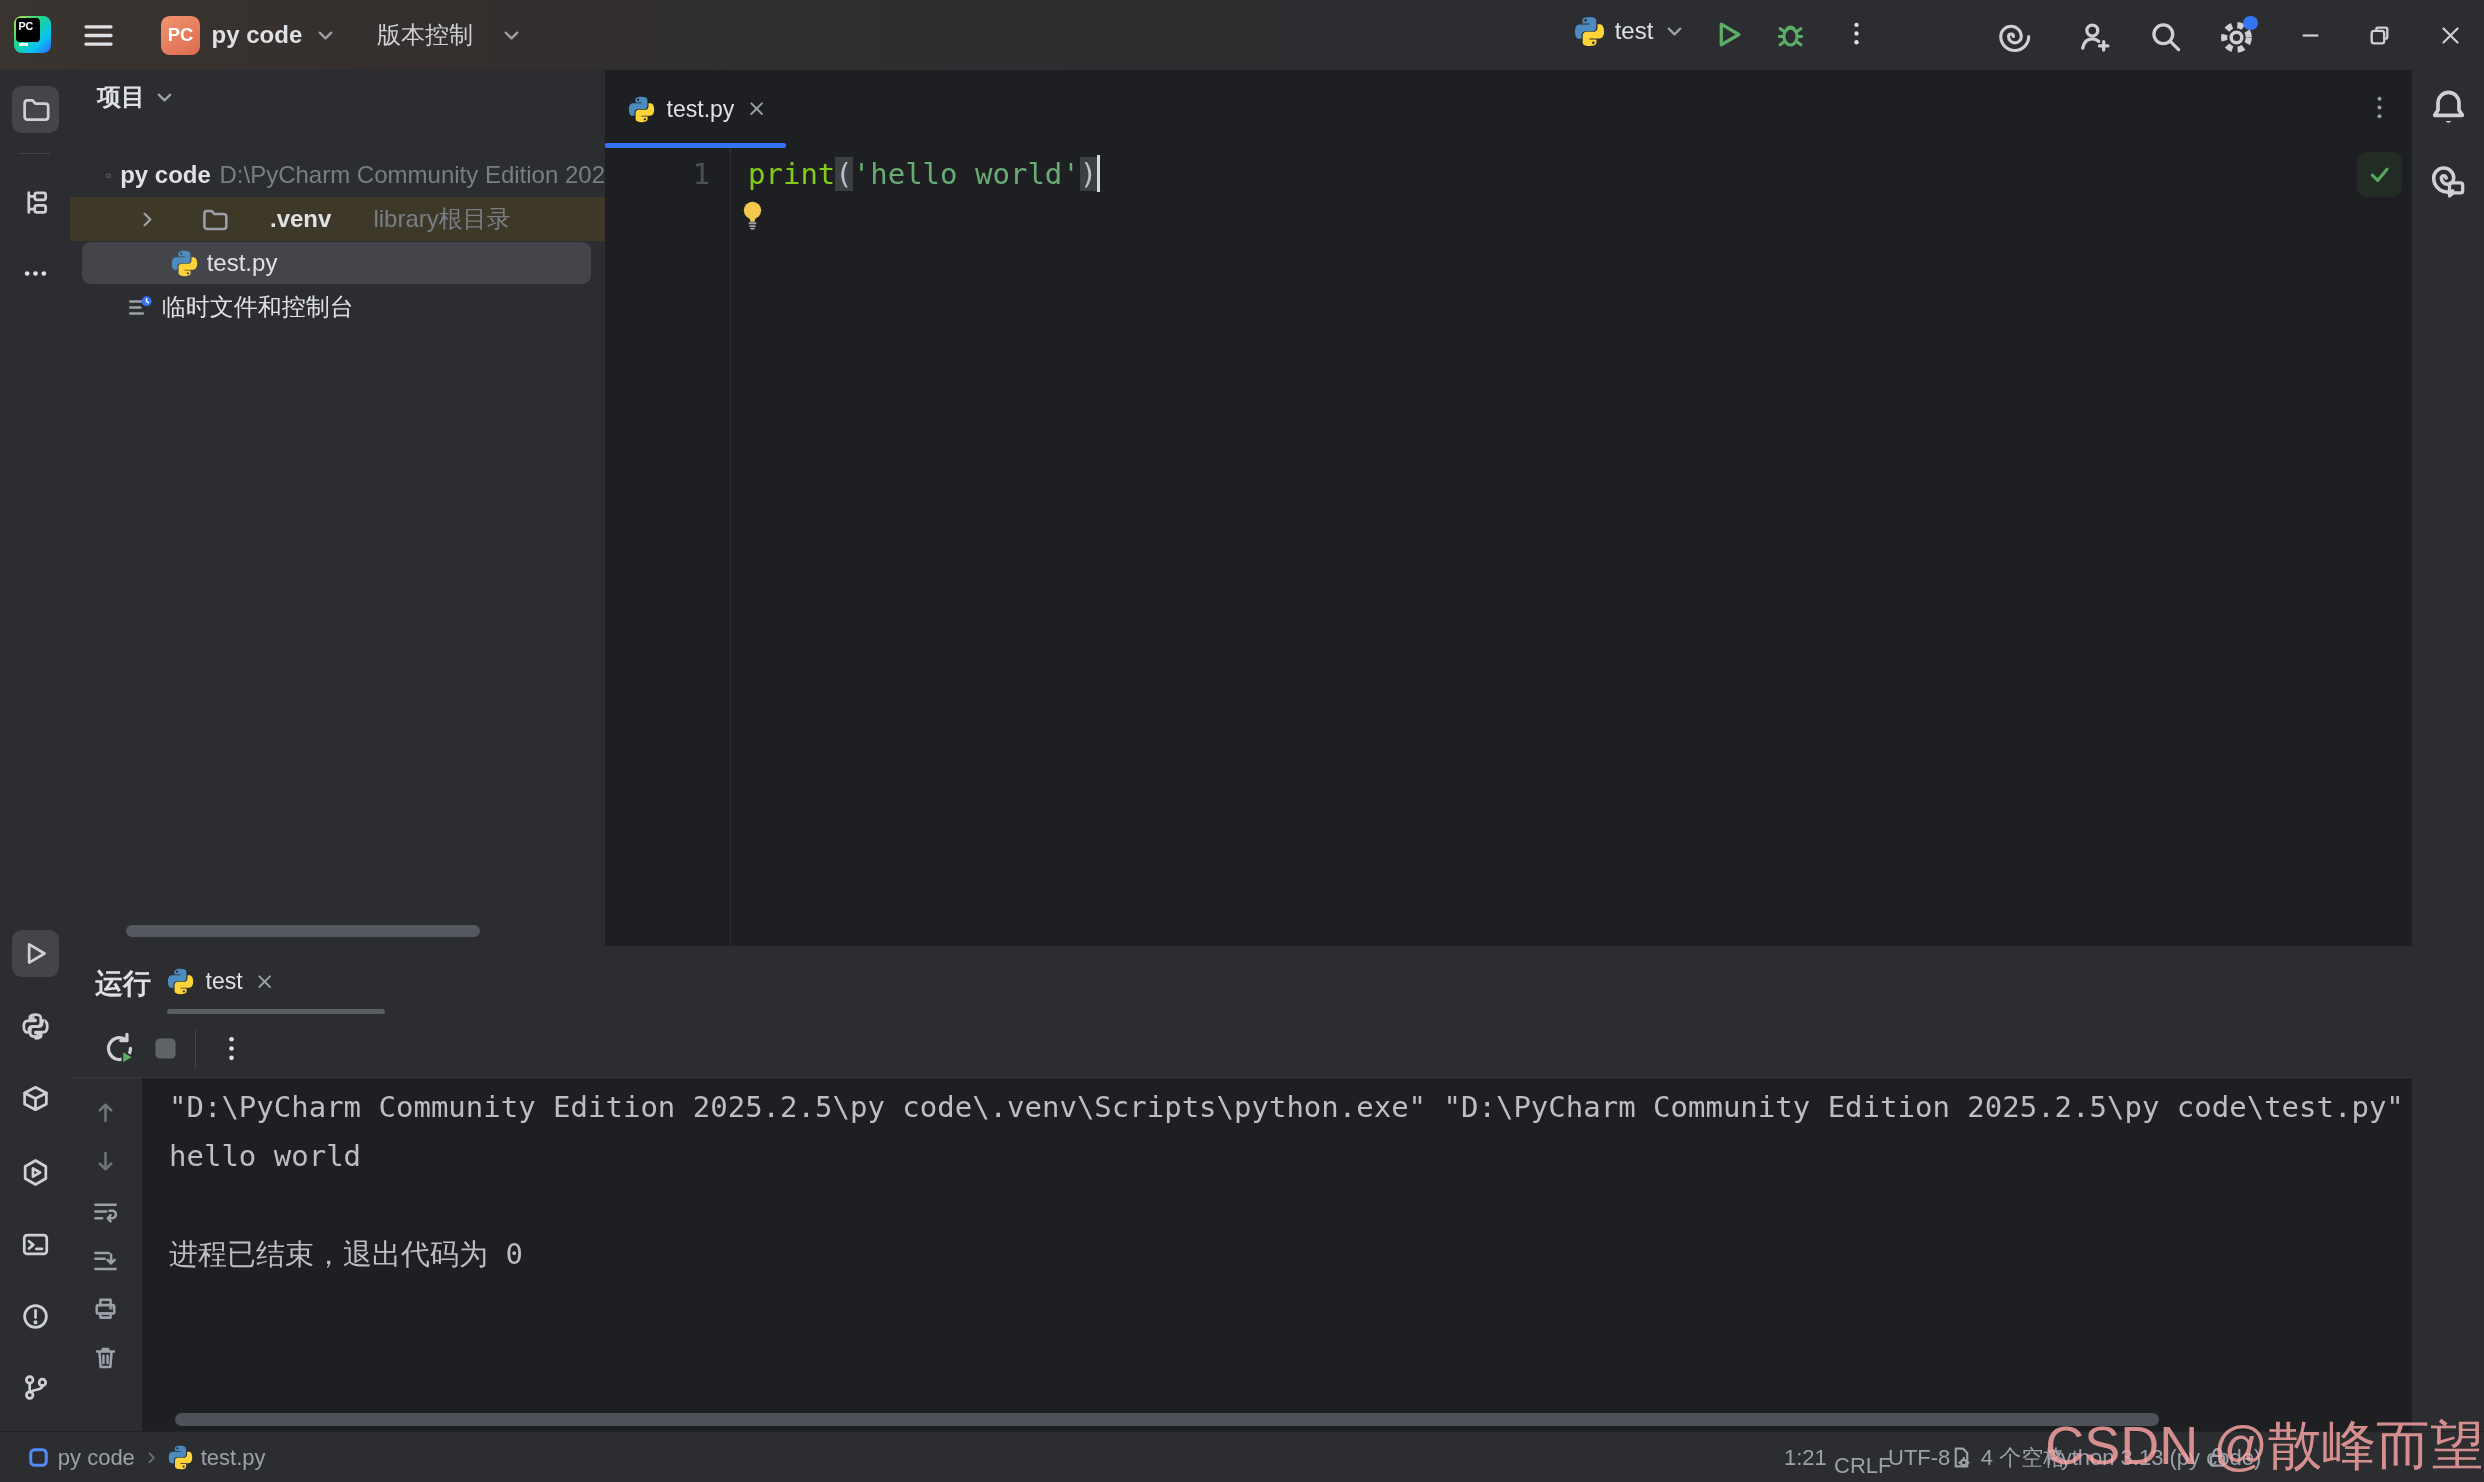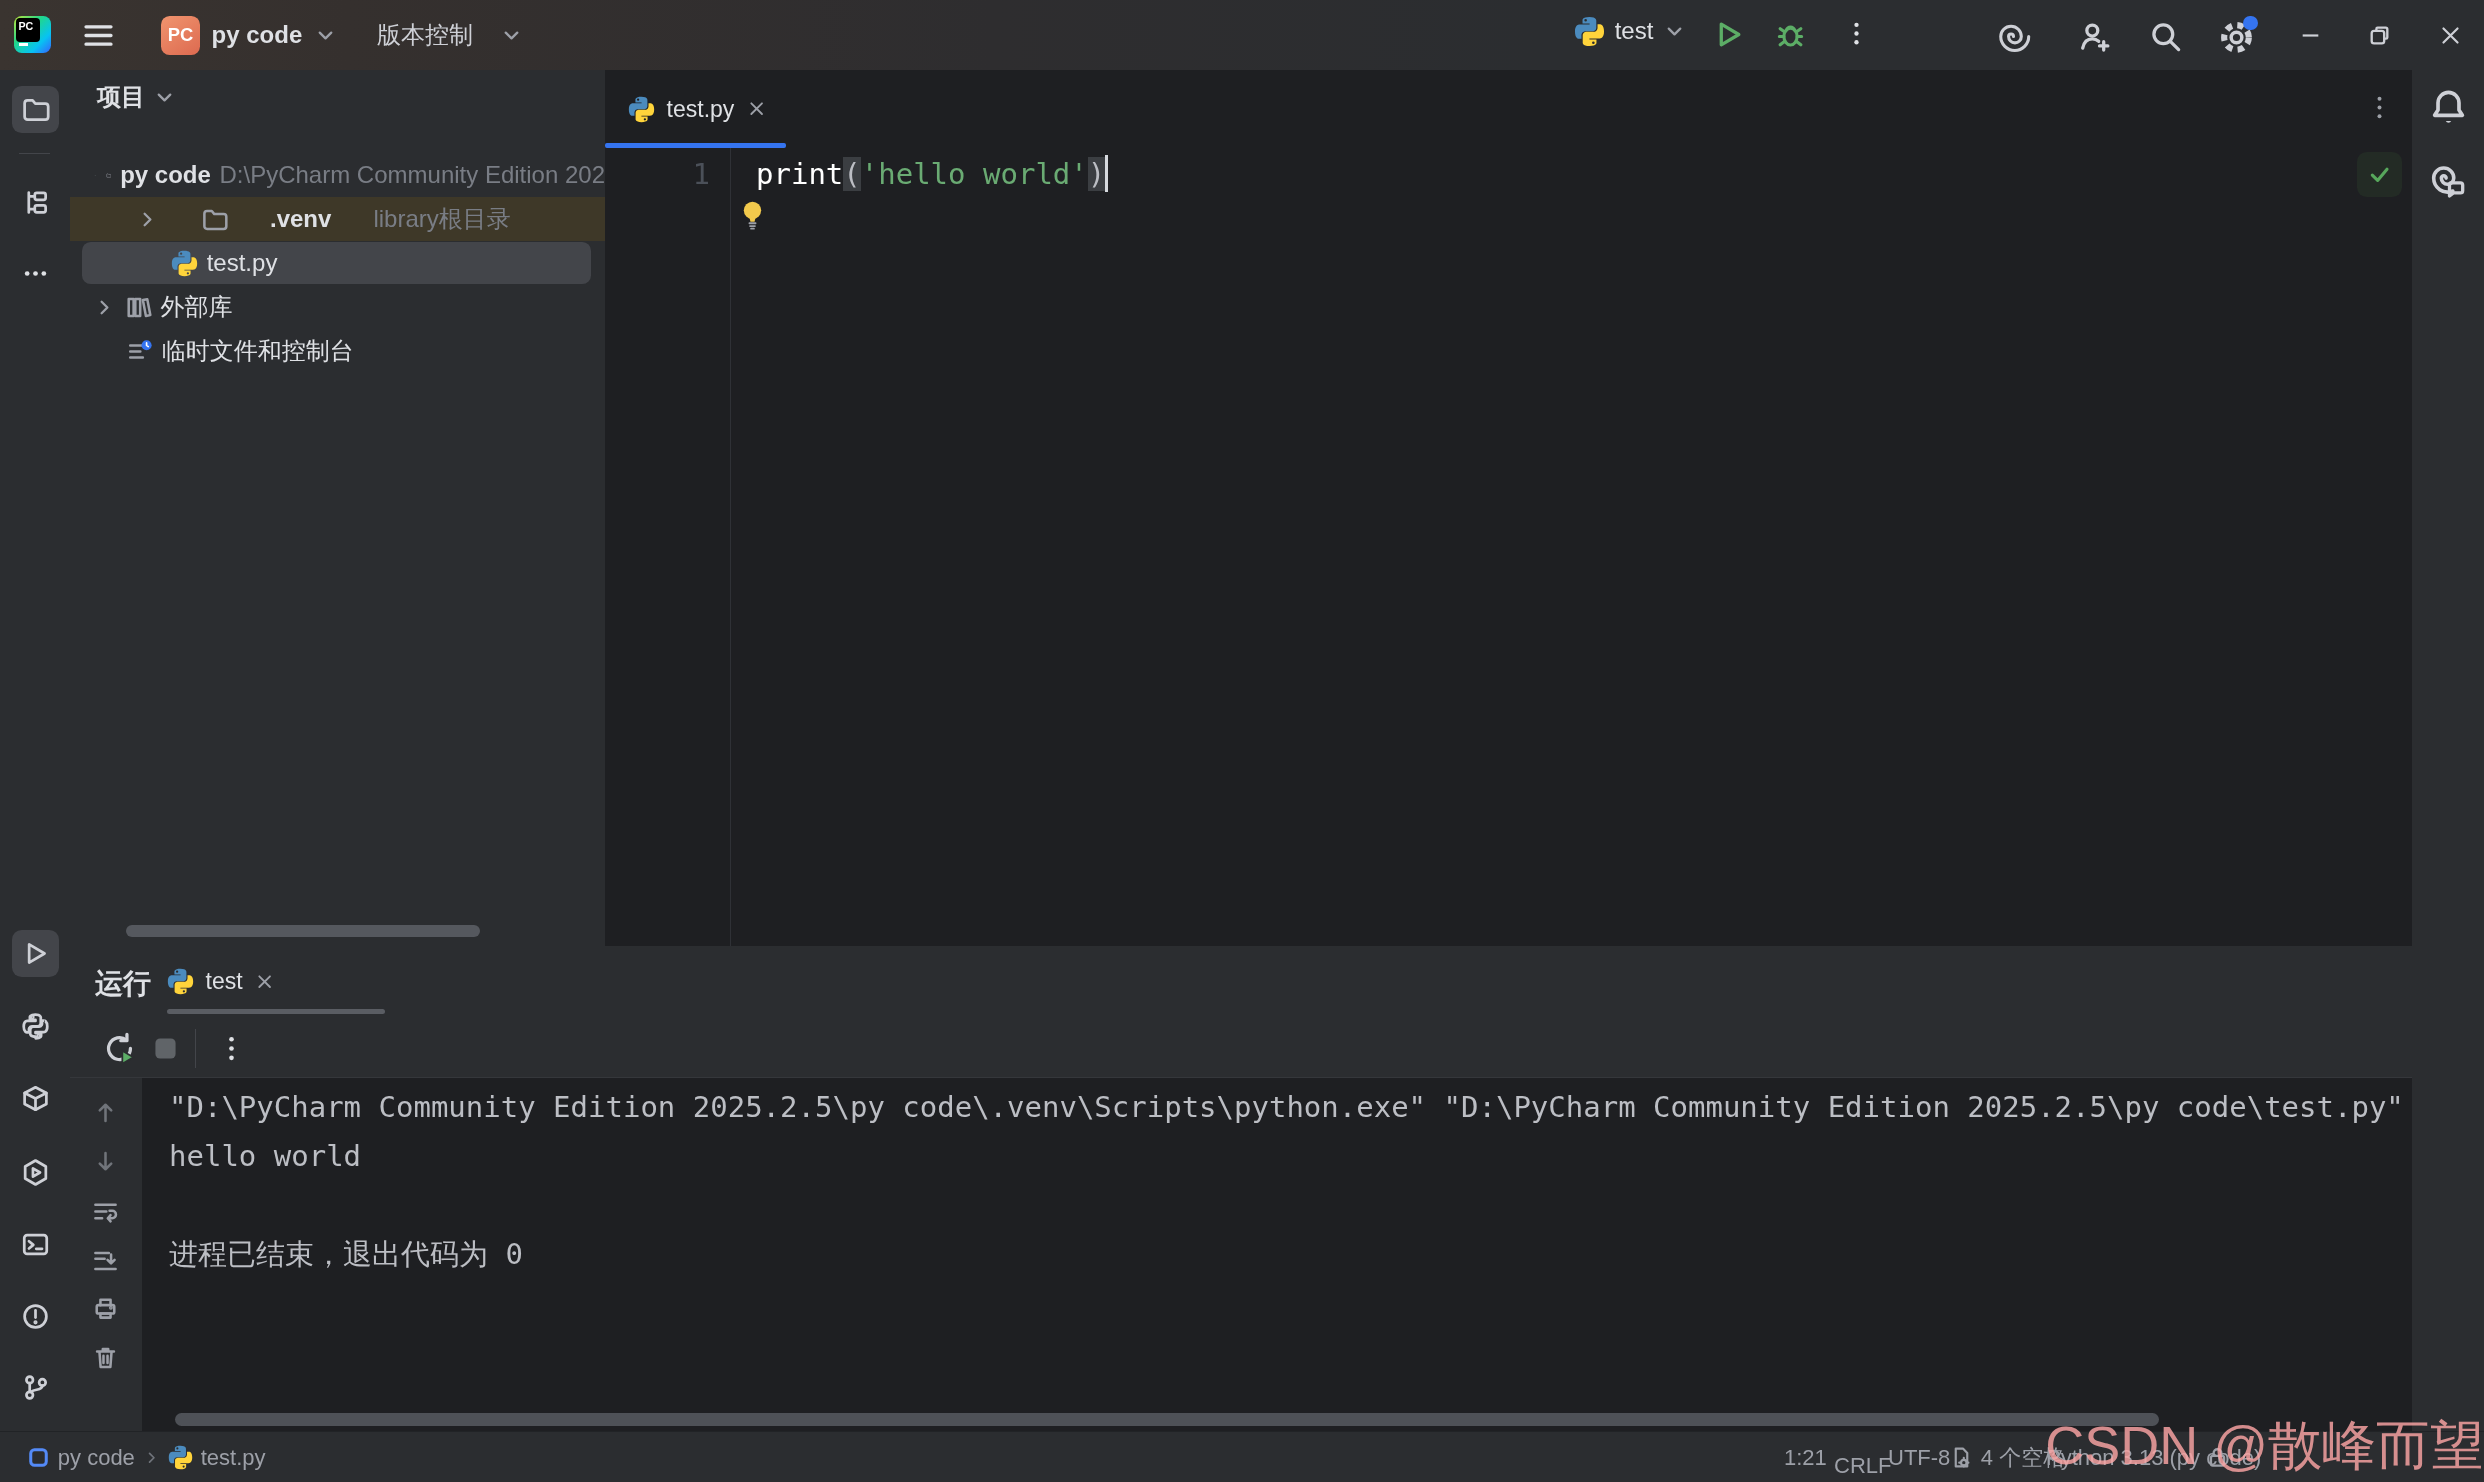--- a/index.html
+++ b/index.html
@@ -42,21 +42,21 @@
   .row-selected .sel-bg{position:absolute;left:11.6px;right:13.6px;top:1px;bottom:1px;background:#43454a;border-radius:8.7px;}
   .row-selected>*{position:relative;}
   .scroll-thumb{background:#55585e;border-radius:6.8px;}
 
   
   .editor{left:605px;top:70px;width:1807px;height:876px;background:#1e1f22;}
   .edit-tab{position:absolute;left:0;top:0;width:181px;height:78px;display:flex;align-items:center;gap:11.6px;padding-left:23px;box-sizing:border-box;font-size:23px;}
   .edit-tab .underline{position:absolute;left:0;bottom:0;width:181px;height:4.9px;background:#3574f0;border-radius:1.9px;}
   .gutter-sep{position:absolute;left:125px;top:78px;bottom:0;width:1px;background:#2f3136;}
   .mono{font-family:"DejaVu Sans Mono","Liberation Mono",monospace;font-size:29px;}
-  .tk-builtin{color:#ffffff;margin-left:8px;}
+  .tk-builtin{color:#84cc16;}
   .tk-string{color:#6aab73;}
   .tk-paren{color:#bcbec4;background:#3b3e42;}
   .caret{display:inline-block;width:2.9px;height:37px;background:#d6d9de;vertical-align:-7.8px;}
   .check-widget{position:absolute;left:1752px;top:82px;width:45px;height:45px;border-radius:9.7px;background:#232b25;display:flex;align-items:center;justify-content:center;}
 
   
   .run-panel{left:70px;top:946px;width:2342px;height:485px;background:#2b2d30;}
   .run-tab{position:absolute;left:97px;top:0;height:71px;display:flex;align-items:center;gap:11.6px;font-size:23px;}
   .run-tab .underline{position:absolute;left:0;bottom:2.9px;width:218px;height:4.9px;background:#5a5d63;border-radius:2.9px;}
   .console{position:absolute;left:72px;top:132px;right:0;bottom:0;background:#1e1f22;}
@@ -303,31 +303,20 @@
     </div>
 
     <div class="tree-row row-selected" style="padding-left:101px;">
       <div class="sel-bg"></div>
       <svg width="27" height="27" viewBox="0 0 32 32">
           <use href="#py-logo"></use>
         </svg>
       <span>test.py</span>
     </div>
 
-    <div class="tree-row" style="padding-left:23px;">
-      <svg width="23" height="23" viewBox="0 0 24 24">
-          <use href="#chev-right"></use>
-        </svg>
-      <svg width="27" height="27" viewBox="0 0 16 16" class="ico ico-dim">
-          <rect x="2.2" y="3" width="2.9" height="10"></rect>
-          <rect x="6.1" y="3" width="2.9" height="10"></rect>
-          <path d="m10.6 3.6 2.6-.5 1.8 9.4-2.6.5z"></path>
-        </svg>
-      <span>外部库</span>
-    </div>
 
     <div class="tree-row" style="padding-left:56px;">
       <svg width="27" height="27" viewBox="0 0 16 16">
         <path d="M2.5 4.5h7.5M2.5 8h6M2.5 11.5h7.5" class="ico ico-dim"></path>
         <circle cx="12.2" cy="4.3" r="3" fill="#3574f0"></circle>
           <path d="M12.2 2.9v1.5l1 .7" stroke="#fff" stroke-width="1" fill="none" stroke-linecap="round"></path>
       </svg>
       <span>临时文件和控制台</span>
     </div>
 

